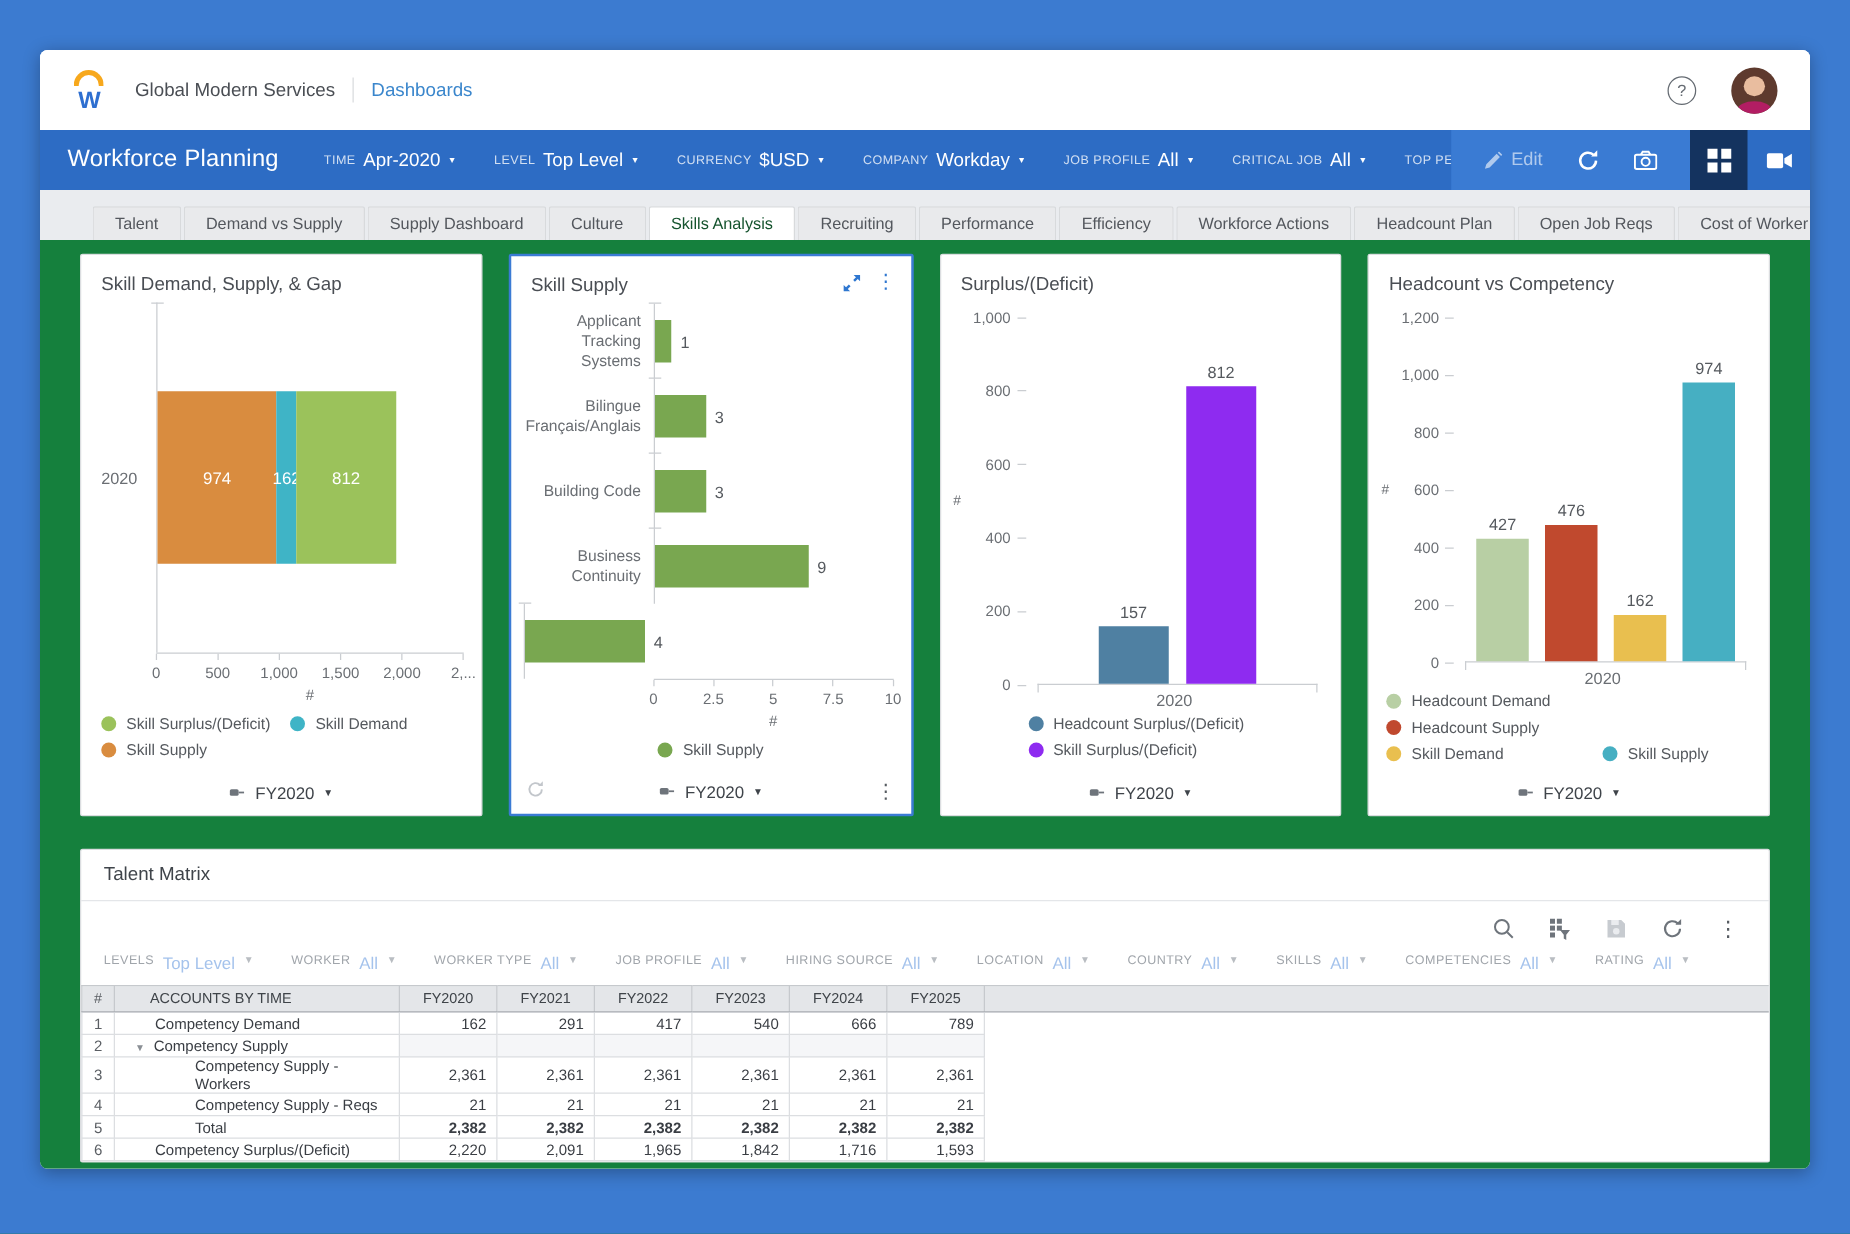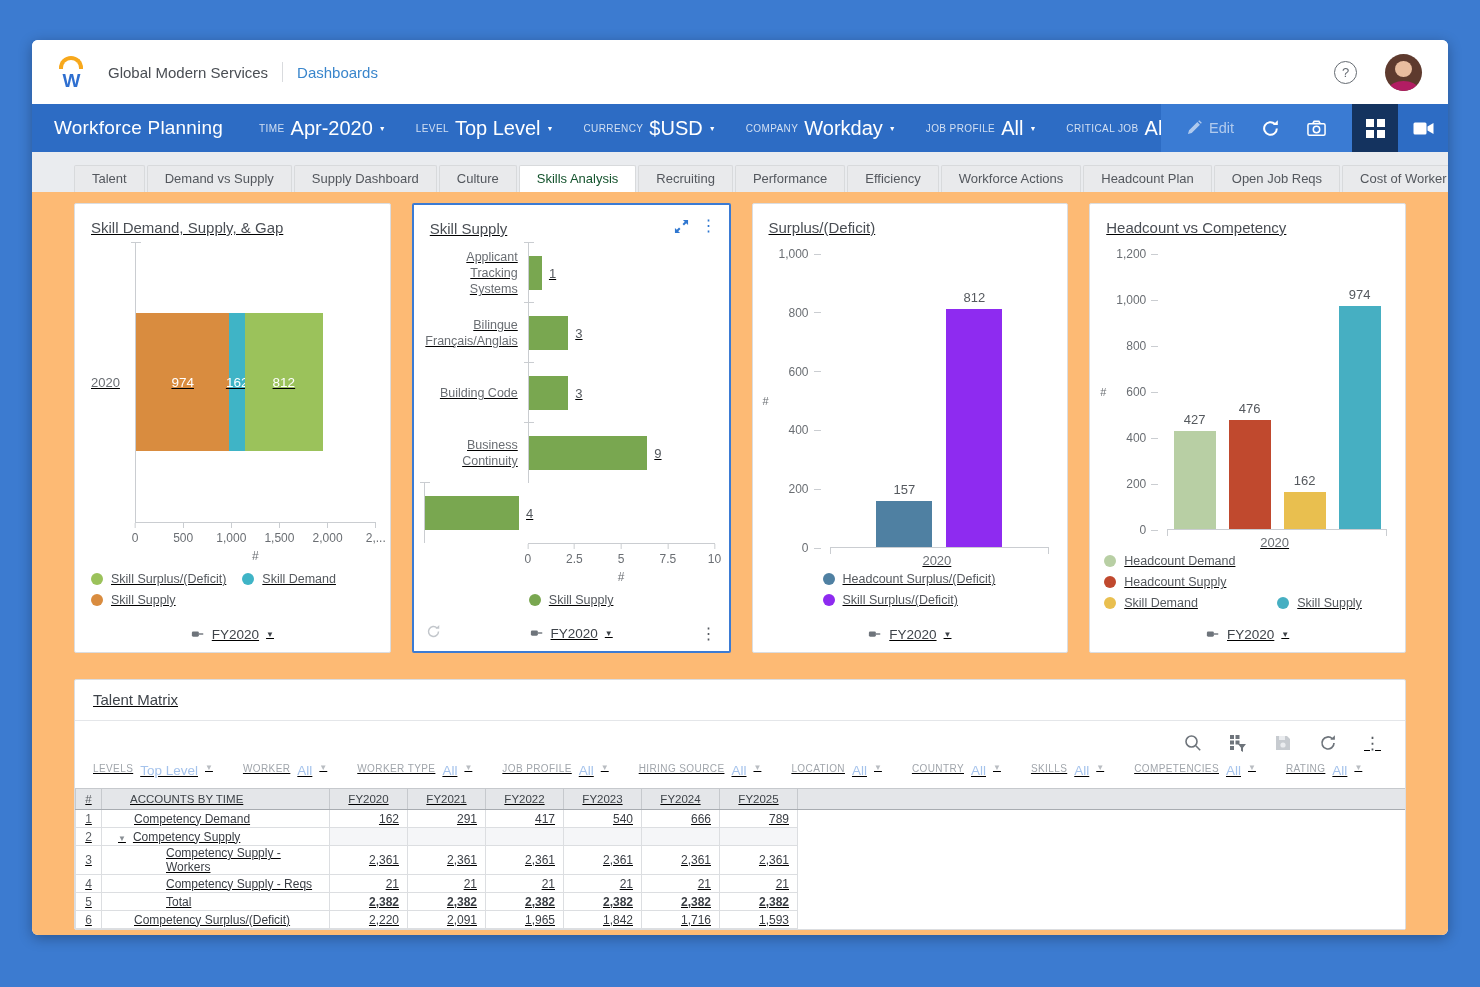--- a/index.html
+++ b/index.html
@@ -22,39 +22,39 @@
   .avatar { width:37px; height:37px; border-radius:50%; overflow:hidden; background:#5E3A2E; position:relative; }
   .avatar .face { position:absolute; left:10px; top:7px; width:17px; height:16px; border-radius:50%; background:#E9BD9F; }
   .avatar .shirt { position:absolute; left:5px; bottom:-3px; width:27px; height:13px; border-radius:50% 50% 0 0; background:#B21D63; }
 
   
   .bluebar { height:48px; background:#2D6CC4; display:flex; align-items:center; padding-left:22px; color:#fff; flex:0 0 auto; }
   .bb-title { font-size:19px; letter-spacing:.2px; white-space:nowrap; }
   .bb-filters { display:flex; align-items:center; gap:30px; margin-left:36px; min-width:0; overflow:hidden; }
   .bbf { display:flex; align-items:center; gap:6px; white-space:nowrap; cursor:pointer; }
   .bbf-label { font-size:10px; letter-spacing:.4px; color:rgba(255,255,255,.78); text-transform:uppercase; }
-  .bbf-value { font-size:20px; color:#fff; }
+  .bbf-value { font-size:15px; color:#fff; }
   .bbf-caret { font-size:7px; color:#fff; }
   .bb-actions { margin-left:auto; display:flex; align-items:stretch; height:100%; flex:0 0 auto; }
   .bb-seg { display:flex; align-items:center; gap:27px; padding:0 26px; background:#3A7BD3; }
-  .bb-edit { display:flex; align-items:flex-start; gap:7px; color:rgba(255,255,255,.6); font-size:14.5px; cursor:pointer; }
+  .bb-edit { display:flex; align-items:center; gap:7px; color:rgba(255,255,255,.6); font-size:14.5px; cursor:pointer; }
   .bb-iconbtn { display:flex; align-items:center; cursor:pointer; }
   .bb-grid-btn { width:46px; background:#14335F; display:flex; align-items:center; justify-content:center; cursor:pointer; }
   .gridglyph { display:grid; grid-template-columns:8px 8px; grid-template-rows:8px 8px; gap:3px; }
   .gridglyph span { background:#fff; }
   .bb-film-btn { width:50px; display:flex; align-items:center; justify-content:center; cursor:pointer; }
 
   
   .tabsrow { background:#EAECEF; padding:13px 42px 0; display:flex; gap:2px; flex:0 0 auto; }
   .tab { height:27px; line-height:26px; padding:0 17px; font-size:13px; color:#53575D; background:#E9EAEC;
          border:1px solid #D8DADC; border-bottom:none; border-radius:2px 2px 0 0; white-space:nowrap; cursor:pointer; }
   .tab.active { background:#fff; color:#14532d; }
 
   
-  .content { flex:1; background:#fdba74; padding:11px 42px 0;text-decoration:underline; }
+  .content { flex:1; background:#15803d; padding:11px 32px 0; }
   .cards { display:flex; gap:21px; }
   .card { flex:1 1 0; background:#fff; border:1px solid #DBDDE0; border-radius:2px; height:450px;
           display:flex; flex-direction:column; position:relative; min-width:0; }
   .card.selected { border:2px solid #3B7BD4; }
   .card-title { padding:15px 16px 2px; font-size:15px; color:#4A4E54; flex:0 0 auto; }
   .card-icons { position:absolute; top:13px; right:12px; display:flex; gap:12px; align-items:center; }
   .kebab { font-size:16px; color:#2F77D0; line-height:1; cursor:pointer; }
   .chart { flex:1 1 auto; padding:4px 14px 0 10px; min-height:0; }
   .legend { padding:2px 14px 6px; display:flex; flex-wrap:wrap; column-gap:24px; row-gap:7px;
             font-size:12.5px; color:#55595E; align-content:flex-start; min-height:46px; flex:0 0 auto; }

